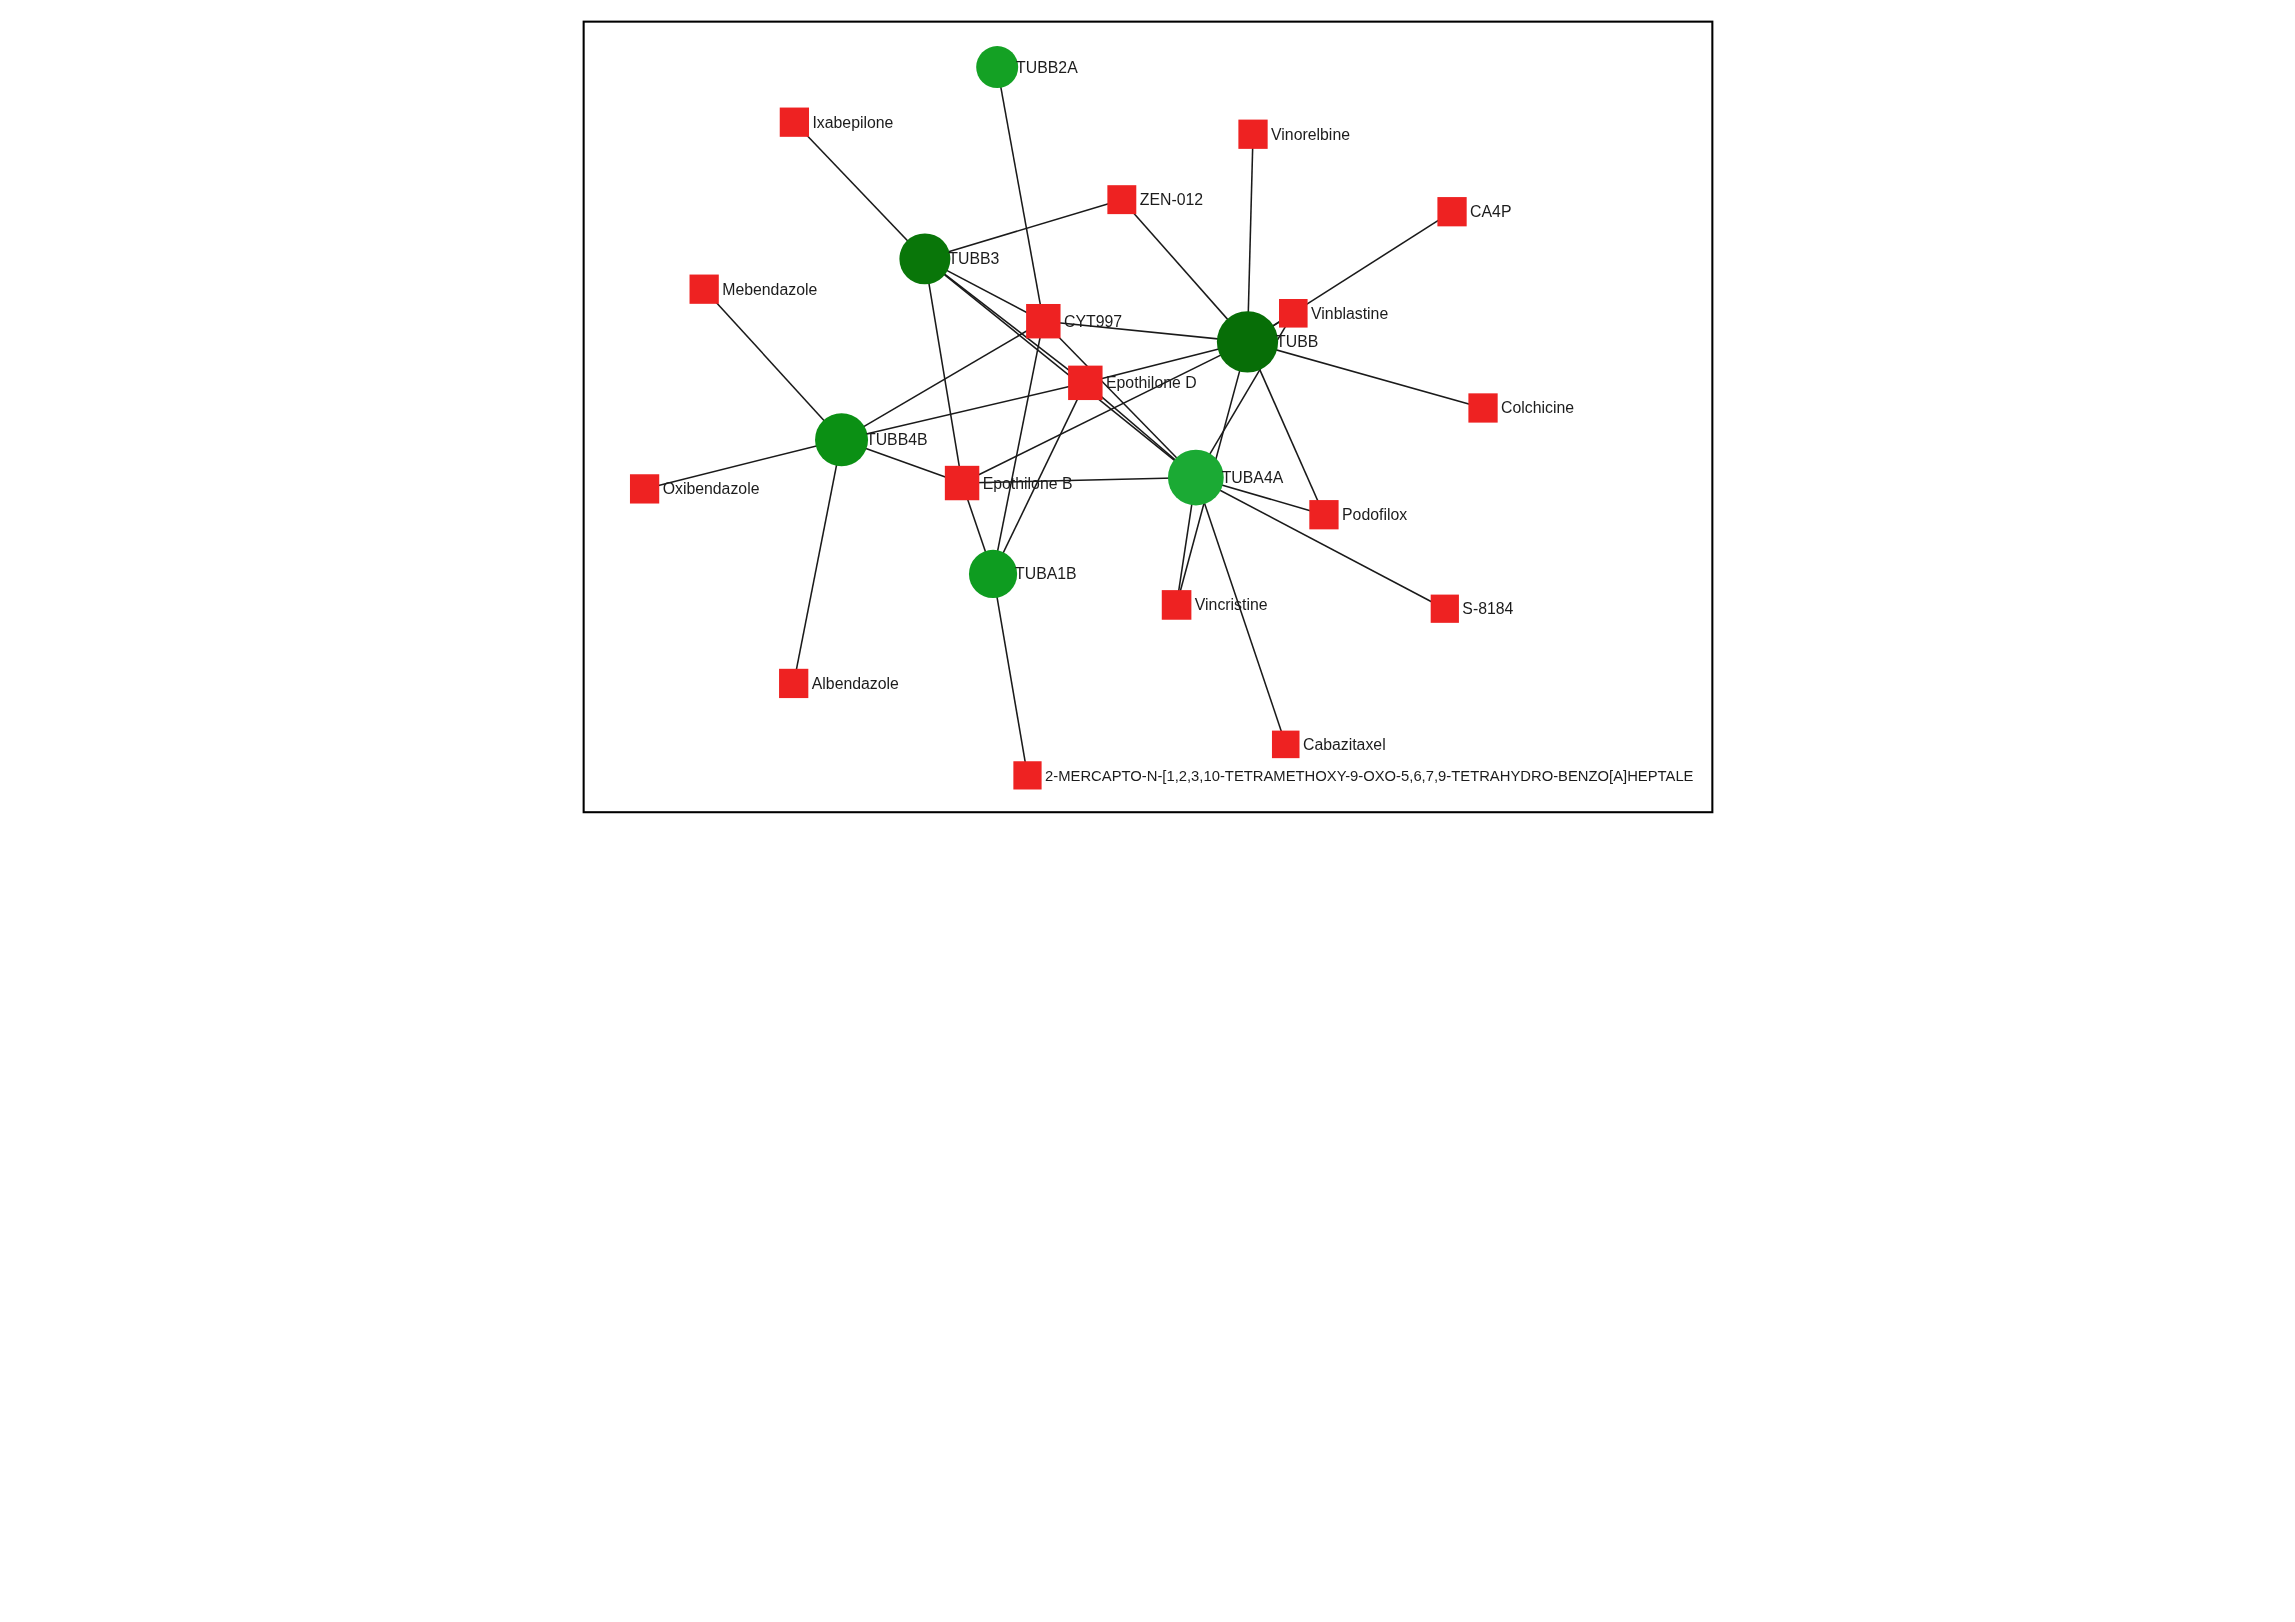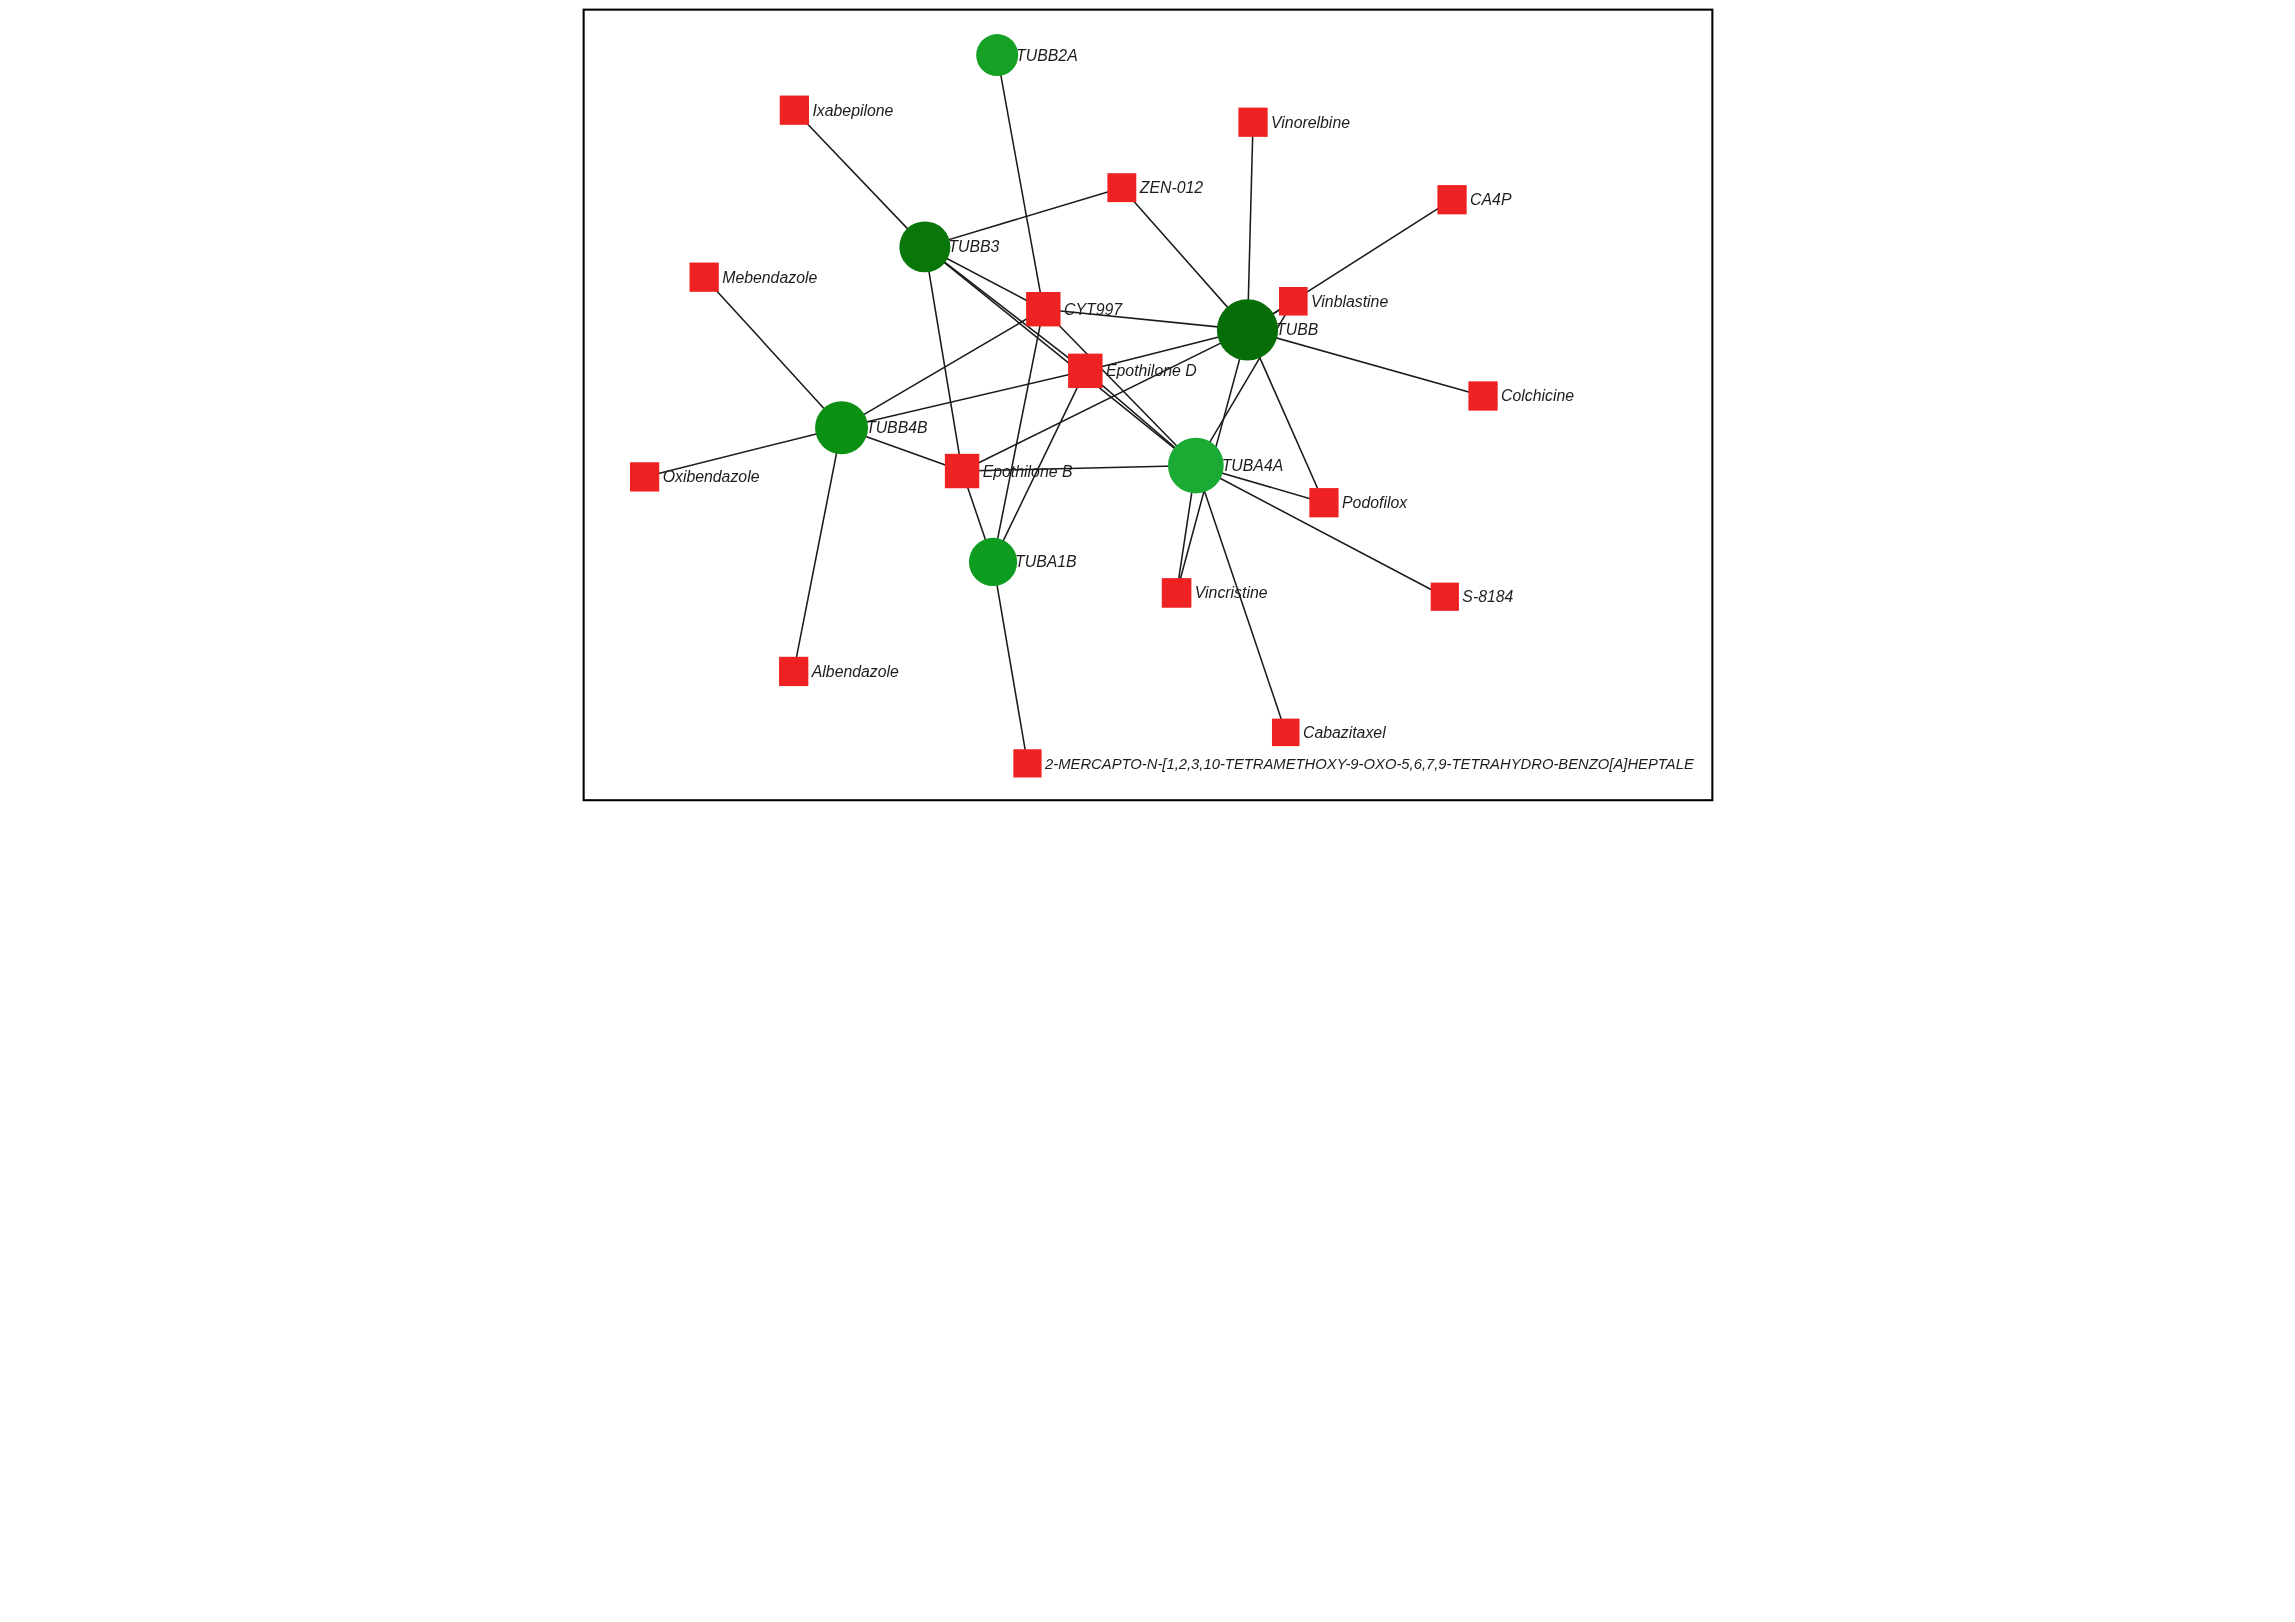--- a/index.html
+++ b/index.html
@@ -1,17 +1,17 @@
 <!DOCTYPE html>
 <html style="font-size:11px"><head>
 <meta charset="utf-8">
 <style>
   html,body{margin:0;padding:0;background:#ffffff;}
   body{font-family:"Liberation Sans", sans-serif;}
-  .stage{position:relative;width:100%;max-width:1148px;margin:0 auto;font-style:italic;}
+  .stage{position:relative;width:100%;max-width:1148px;margin:12px auto;}
   svg{display:block;width:100%;height:auto;background:#ffffff;}
   .edge{stroke:#1a1a1a;stroke-width:4.5;fill:none;}
   .node-label{fill:#1c1c1c;font-family:"Liberation Sans", sans-serif;font-size:46px;}
   .node-label.small{font-size:43px;}
   .frame{fill:none;stroke:#000000;stroke-width:6;}
 </style>
 </head>
 <body>
 
 <div class="stage">

